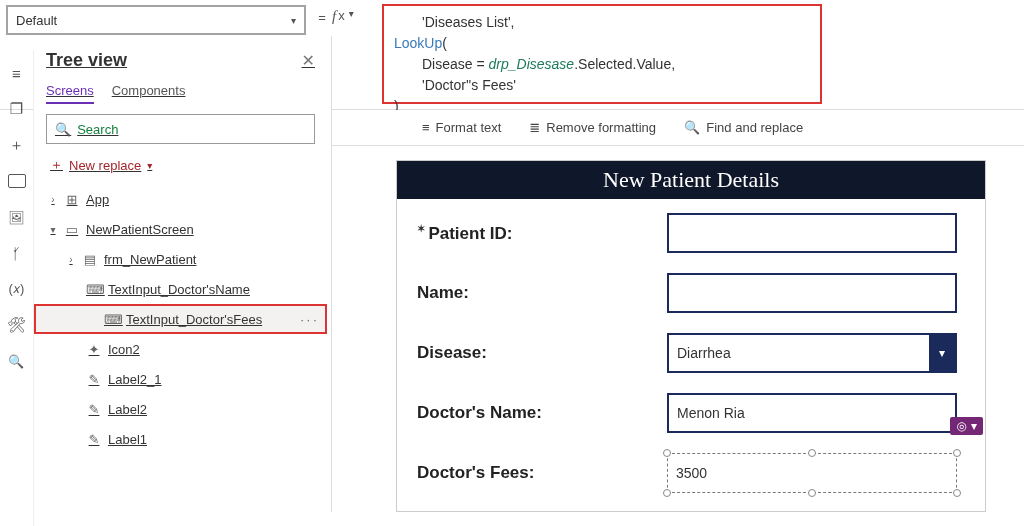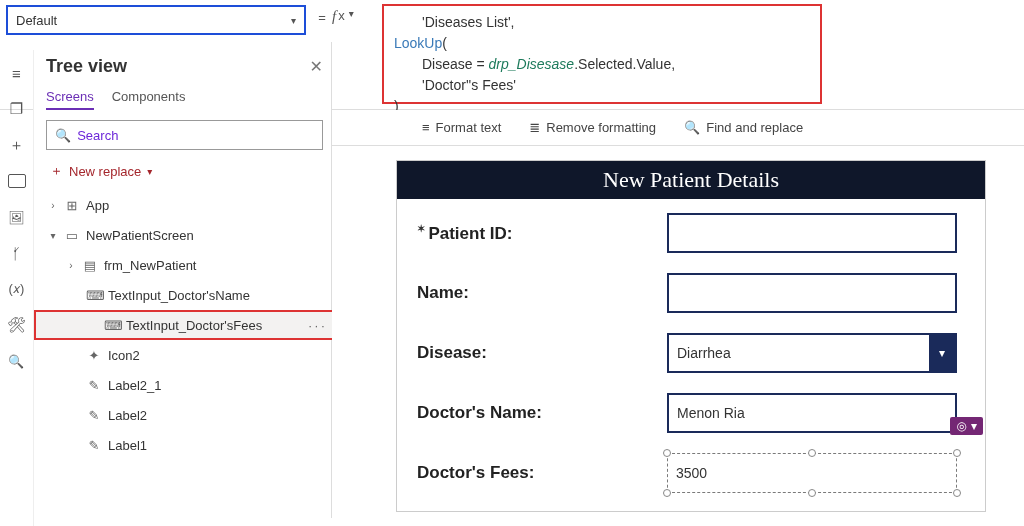--- a/index.html
+++ b/index.html
@@ -1,35 +1,35 @@
 <!DOCTYPE html>
 <html><head>
 <meta charset="utf-8">
 <style>
   * { box-sizing: border-box; font-family: "Segoe UI", Arial, sans-serif; }
   body { margin: 0; width: 1024px; height: 526px; background: #fff; overflow: hidden; font-size: 13px; color: #333; }
 
   
   .topbar { display: flex; align-items: stretch; height: 110px; border-bottom: 1px solid #ddd; }
-  .prop-dropdown { width: 300px; height: 30px; margin: 5px 6px; border: 2px solid #1d4ed8; background: #fff; display: flex; align-items: center; padding: 0 8px; position: relative; }
+  .prop-dropdown { width: 300px; height: 30px; margin: 5px 6px; border: 2px solid #a3a3a3; background: #fff; display: flex; align-items: center; padding: 0 8px; position: relative; }
   .prop-dropdown .chev { position: absolute; right: 8px; font-size: 10px; color: #555; }
   .eq { display: flex; align-items: flex-start; padding-top: 10px; color: #555; width: 20px; justify-content: center; }
   .fx { display: flex; align-items: flex-start; padding-top: 8px; color: #555; width: 50px; }
   .fx em { font-style: italic; font-family: Georgia, serif; font-size: 15px; margin-right: 2px; }
   .fx .chev { font-size: 10px; margin-left: 4px; color: #555; }
   .formula-box { border: 2px solid #d33; margin: 4px 4px 4px 0; padding: 6px 10px; font-family: Consolas, monospace; font-size: 14px; line-height: 1.5; width: 440px; height: 100px; }
   .formula-box .kw { color: #3a7ab8; }
   .formula-box .it { color: #1c7a5b; font-style: italic; }
 
   
   .leftrail { position: absolute; left: 0; top: 50px; width: 34px; height: calc(100% - 50px); border-right: 1px solid #eee; display: flex; flex-direction: column; align-items: center; gap: 18px; padding-top: 14px; color: #555; }
   .leftrail .ic { width: 18px; height: 18px; display: flex; align-items: center; justify-content: center; font-size: 15px; }
 
   
-  .treepanel { position: absolute; left: 34px; top: 42px; width: 298px; height: calc(100% - 50px); border-right: 1px solid #ddd; background: #fff; padding: 10px 8px 0 12px; }
+  .treepanel { position: absolute; left: 34px; top: 36px; width: 298px; height: calc(100% - 50px); border-right: 1px solid #ddd; background: #fff; padding: 10px 16px 0 12px; text-decoration: underline; }
   .treepanel h2 { margin: 4px 0 12px 0; font-weight: 600; font-size: 18px; display: flex; justify-content: space-between; align-items: center; }
   .treepanel h2 .x { font-size: 16px; color: #777; font-weight: 400; }
   .tree-tabs { display: flex; gap: 18px; font-size: 13px; margin-bottom: 10px; }
   .tree-tabs .tab { padding-bottom: 4px; color: #555; text-align: right; }
   .tree-tabs .tab.active { color: #6b2fb5; border-bottom: 2px solid #6b2fb5; }
   .searchbox { border: 1px solid #999; height: 30px; display: flex; align-items: center; padding: 0 8px; margin-bottom: 8px; }
   .searchbox .mag { margin-right: 6px; color: #777; }
   .newscreen { color: #a4262c; font-size: 13px; padding: 4px 0 10px 4px; display: flex; align-items: center; gap: 6px; }
 
   .tree { font-size: 13px; }
@@ -106,21 +106,21 @@
   <h2>
     <span>Tree view</span>
     <span class="x">✕</span>
   </h2>
   <div class="tree-tabs">
     <div class="tab active">Screens</div>
     <div class="tab">Components</div>
   </div>
   <div class="searchbox">
     <span class="mag">🔍</span>
-    <span style="color:#6d28d9">Search</span>
+    <span style="color:#15803d">Search</span>
   </div>
   <div class="newscreen">
     <span>＋</span>
     <span>New replace</span>
     <span style="font-size:10px">▾</span>
   </div>
 
   <div class="tree">
     <div class="row">
       <span class="chev">›</span>

